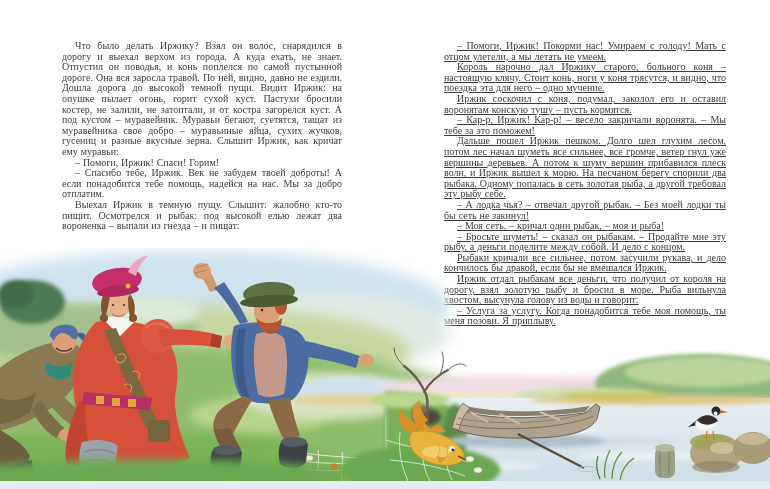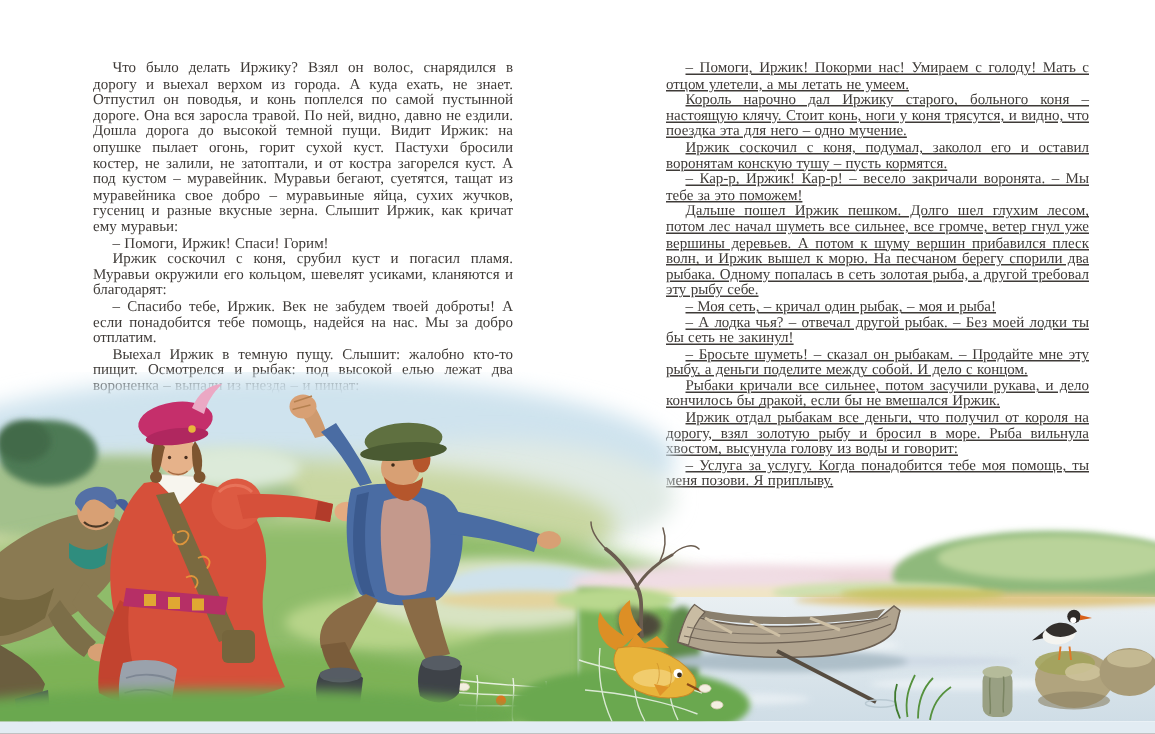--- a/index.html
+++ b/index.html
@@ -15,33 +15,32 @@
   .bottom-strip{position:absolute;left:0;top:481px;width:770px;height:8px;background:#e2ecf3;}
 </style>
 </head>
 <body>
 
 <div class="spread">
 
   <div class="page-text" id="left-text">
       <p>Что было делать Иржику? Взял он волос, снарядился в дорогу и выехал верхом из города. А куда ехать, не знает. Отпустил он поводья, и конь поплелся по самой пустынной дороге. Она вся заросла травой. По ней, видно, давно не ездили. Дошла дорога до высокой темной пущи. Видит Иржик: на опушке пылает огонь, горит сухой куст. Пастухи бросили костер, не залили, не затоптали, и от костра загорелся куст. А под кустом – муравейник. Муравьи бегают, суетятся, тащат из муравейника свое добро – муравьиные яйца, сухих жучков, гусениц и разные вкусные зерна. Слышит Иржик, как кричат ему муравьи:</p>
       <p>– Помоги, Иржик! Спаси! Горим!</p>
-      <p>Иржик соскочил с коня, срубил куст и погасил пламя. Муравьи окружили его кольцом, шевелят усиками, кланяются и благодарят:</p>
       <p>– Спасибо тебе, Иржик. Век не забудем твоей доброты! А если понадобится тебе помощь, надейся на нас. Мы за добро отплатим.</p>
       <p>Выехал Иржик в темную пущу. Слышит: жалобно кто-то пищит. Осмотрелся и рыбак: под высокой елью лежат два вороненка – выпали из гнезда – и пищат:</p>
     </div>
 
   <div class="page-text" id="right-text">
       <p>– Помоги, Иржик! Покорми нас! Умираем с голоду! Мать с отцом улетели, а мы летать не умеем.</p>
       <p>Король нарочно дал Иржику старого, больного коня – настоящую клячу. Стоит конь, ноги у коня трясутся, и видно, что поездка эта для него – одно мучение.</p>
       <p>Иржик соскочил с коня, подумал, заколол его и оставил воронятам конскую тушу – пусть кормятся.</p>
       <p>– Кар-р, Иржик! Кар-р! – весело закричали воронята. – Мы тебе за это поможем!</p>
       <p>Дальше пошел Иржик пешком. Долго шел глухим лесом, потом лес начал шуметь все сильнее, все громче, ветер гнул уже вершины деревьев. А потом к шуму вершин прибавился плеск волн, и Иржик вышел к морю. На песчаном берегу спорили два рыбака. Одному попалась в сеть золотая рыба, а другой требовал эту рыбу себе.</p>
+      <p>– А лодка чья? – отвечал другой рыбак. – Без моей лодки ты бы сеть не закинул!</p>
       <p>– Моя сеть, – кричал один рыбак, – моя и рыба!</p>
-      <p>– А лодка чья? – отвечал другой рыбак. – Без моей лодки ты бы сеть не закинул!</p>
       <p>– Бросьте шуметь! – сказал он рыбакам. – Продайте мне эту рыбу, а деньги поделите между собой. И дело с концом.</p>
       <p>Рыбаки кричали все сильнее, потом засучили рукава, и дело кончилось бы дракой, если бы не вмешался Иржик.</p>
       <p>Иржик отдал рыбакам все деньги, что получил от короля на дорогу, взял золотую рыбу и бросил в море. Рыба вильнула хвостом, высунула голову из воды и говорит:</p>
       <p>– Услуга за услугу. Когда понадобится тебе моя помощь, ты меня позови. Я приплыву.</p>
     </div>
 
   <svg class="art" viewBox="0 248 770 233" width="770" height="233" xmlns="http://www.w3.org/2000/svg">
     <defs>
       <filter id="b2" x="-60%" y="-60%" width="220%" height="220%">
           <feGaussianBlur stdDeviation="2"></feGaussianBlur>

